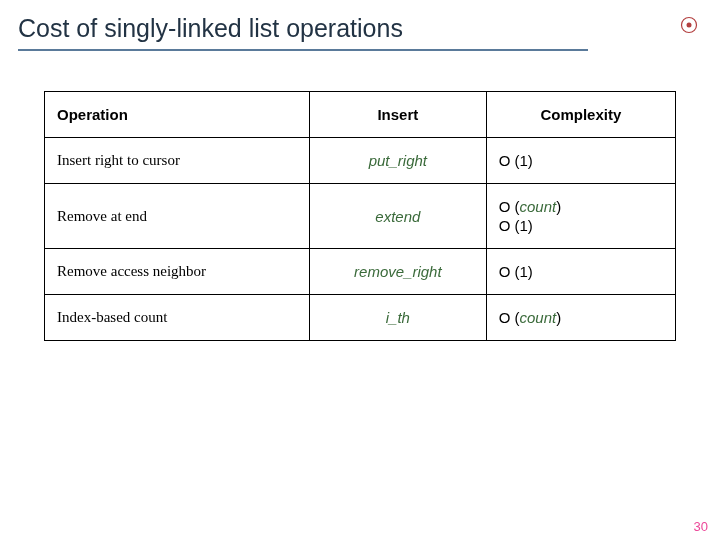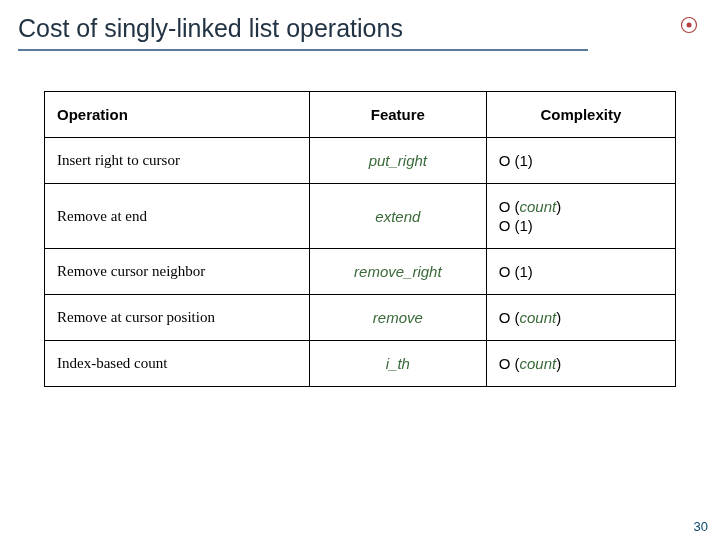--- a/index.html
+++ b/index.html
@@ -78,21 +78,21 @@
     }
     .twoLine .line2 {
       display: block;
       margin-top: 2px;
     }
     .page-num {
       position: absolute;
       bottom: 6px;
       right: 12px;
       font-size: 13px;
-      color: #0c4a6e;
+      color: #ec4899;
       font-family: Verdana, sans-serif;
     }
   </style>
 </head>
 <body>
 
 <div class="title-area">
   <div class="title">Cost of singly-linked list operations</div>
   <div class="title-underline"></div>
 </div>
@@ -107,44 +107,39 @@
 <div class="table-wrap">
   <table>
     <colgroup>
       <col class="op">
         <col class="feat">
         <col class="comp">
     </colgroup>
     <thead>
       <tr>
         <th>Operation</th>
-        <th class="center">Feature</th>
+        <th class="center">Insert</th>
         <th class="center">Complexity</th>
       </tr>
     </thead>
     <tbody>
         <tr>
           <td class="op-cell">Insert right to cursor</td>
           <td class="feat-cell">put_right</td>
           <td class="comp-cell">O (1)</td>
         </tr>
         <tr>
           <td class="op-cell">Remove at end</td>
           <td class="feat-cell">extend</td>
           <td class="comp-cell twoLine">O (<em>count</em>)<span class="line2">O (1)</span></td>
         </tr>
         <tr>
-          <td class="op-cell">Remove cursor neighbor</td>
+          <td class="op-cell">Remove access neighbor</td>
           <td class="feat-cell">remove_right</td>
           <td class="comp-cell">O (1)</td>
-        </tr>
-        <tr>
-          <td class="op-cell">Remove at cursor position</td>
-          <td class="feat-cell">remove</td>
-          <td class="comp-cell">O (<em>count</em>)</td>
         </tr>
         <tr>
           <td class="op-cell">Index-based count</td>
           <td class="feat-cell">i_th</td>
           <td class="comp-cell">O (<em>count</em>)</td>
         </tr>
       </tbody>
   </table>
 </div>
 

